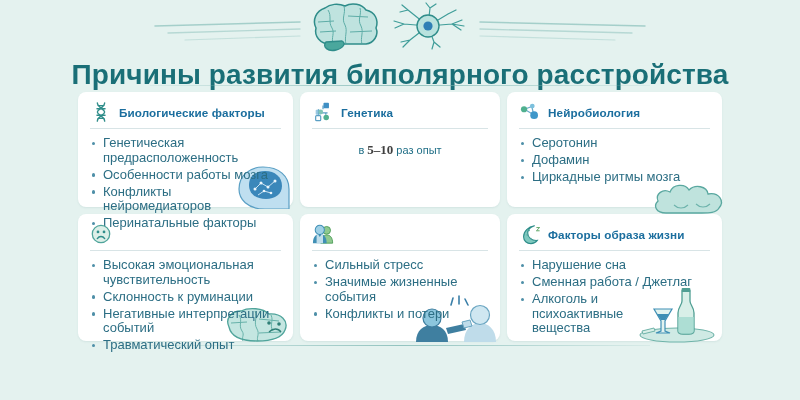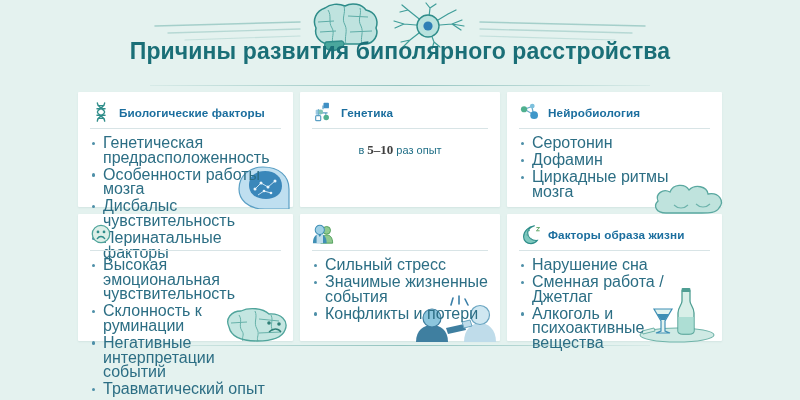--- a/index.html
+++ b/index.html
@@ -10,44 +10,44 @@
     position:relative;
   }
   .stage{position:absolute;inset:0;}
 
   
   .hero{position:absolute;left:0;top:0;width:800px;height:52px;}
   .hero svg{display:block;}
 
   
   .title{
-    position:absolute;left:0;top:38px;width:800px;
+    position:absolute;left:0;top:59px;width:800px;
     text-align:center;
-    font-size:23px;font-weight:bold;
+    font-size:28px;font-weight:bold;
     color:#1a6f77;letter-spacing:.1px;
     white-space:nowrap;
   }
   .rule{
     position:absolute;left:150px;width:500px;height:1px;
     background:linear-gradient(to right,rgba(140,190,186,.15),rgba(120,180,176,.75),rgba(140,190,186,.15));
   }
   .rule-top{top:85px;}
   .rule-bottom{top:345px;}
 
   
   .grid{
     position:absolute;left:78px;top:92px;
     width:644px;
     display:grid;
     grid-template-columns:215px 200px 215px;
     column-gap:7px;row-gap:7px;
   }
   .card{
     background:#ffffff;
-    border-radius:1px;
+    border-radius:8px;
     box-shadow:0 1px 2px rgba(60,120,120,.10);
     padding:9px 12px 10px 12px;
     position:relative;
     overflow:visible;
   }
   .card.r1{height:96px;}
   .card.r2{height:108px;}
   .card-inner{position:relative;z-index:2;}
 
   .card-head{
@@ -59,21 +59,21 @@
     font-size:11.7px;font-weight:bold;color:#1b6e9e;
     white-space:nowrap;letter-spacing:.1px;
   }
   .hr{
     height:1px;background:#d8e4e6;margin:0 0 7px 0;
   }
   ul.items{list-style:none;margin:0;padding:0;}
   ul.items li{
     position:relative;
     padding-left:13px;
-    font-size:16px;line-height:14.6px;
+    font-size:13px;line-height:14.6px;
     color:#2c6e84;
     margin-bottom:2.5px;
     letter-spacing:0;
   }
   ul.items li:before{
     content:"";position:absolute;left:2px;top:5.5px;
     width:3.4px;height:3.4px;border-radius:50%;
     background:#4e8fa8;
   }
 
@@ -167,21 +167,21 @@
               <path d="M16 2 C16 7 8 9 8 12 C8 15 16 17 16 22"></path>
               <path d="M8.8 5 L15.2 5 M7.6 8.5 L16.4 8.5 M7.6 15.5 L16.4 15.5 M8.8 19 L15.2 19"></path>
             </g>
           </svg>
           <div class="card-title">Биологические факторы</div>
         </div>
         <div class="hr"></div>
         <ul class="items">
           <li>Генетическая предрасположенность</li>
           <li>Особенности работы мозга</li>
-          <li>Дисбалыс чувствительность</li>
+          <li>Конфликты нейромедиаторов</li>
           <li>Перинатальные факторы</li>
         </ul>
       </div>
     </div>
 
     <div class="card r1">
       <div class="card-inner">
         <div class="card-head" style="">
           <svg class="ic" viewBox="0 0 24 24">
             <g stroke="#5a9fc4" stroke-width="1.3" fill="none">

